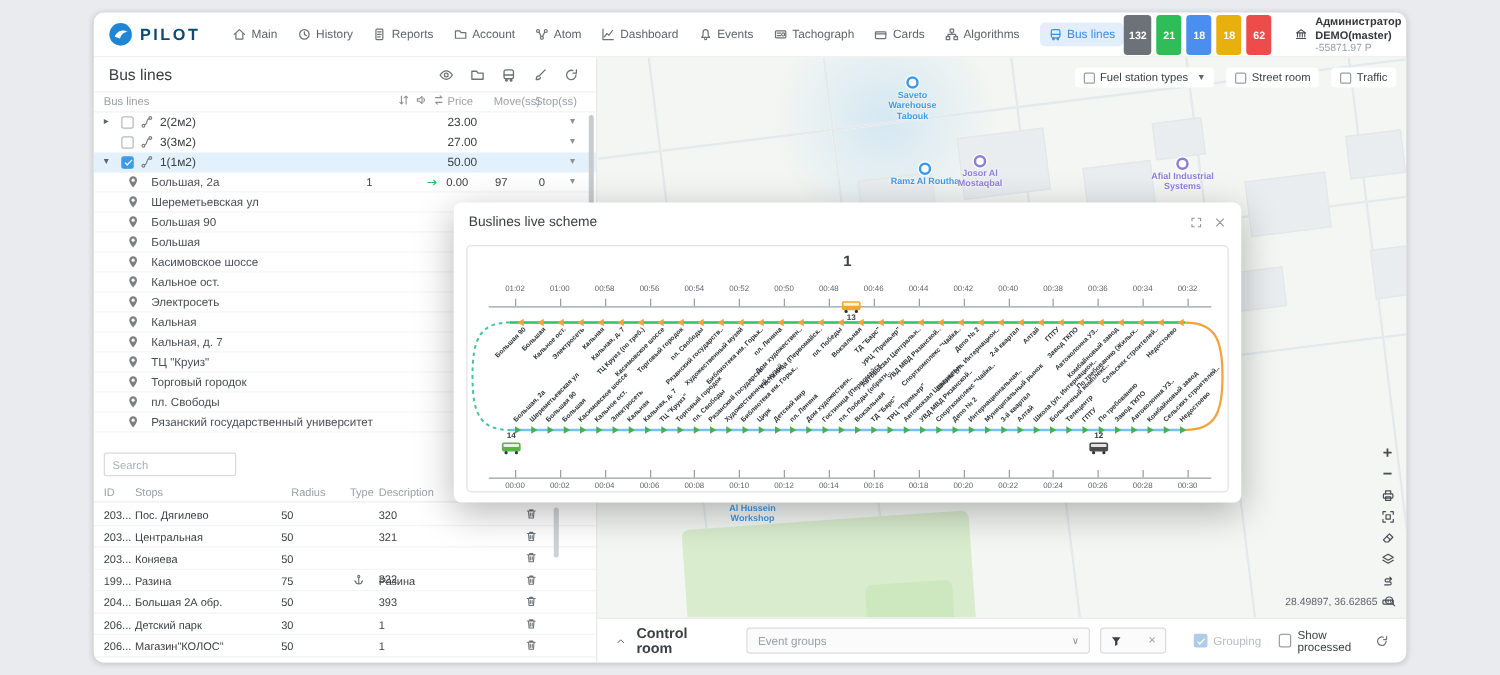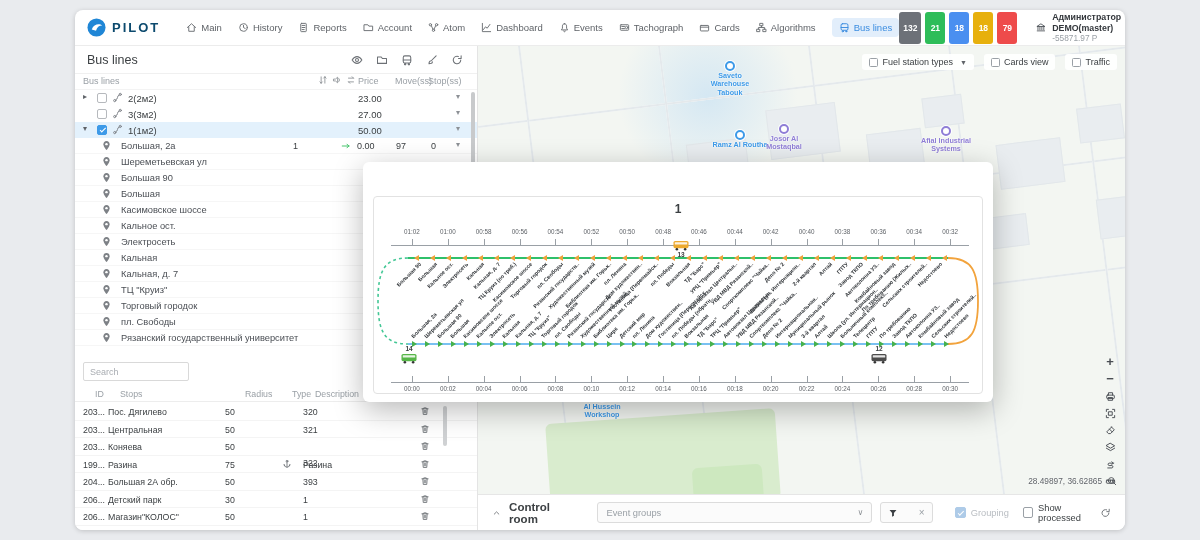--- a/index.html
+++ b/index.html
@@ -48,21 +48,21 @@
   .stop-row{position:absolute;left:0;width:100%;height:16px;font-size:9.3px;color:#4a4e54;border-bottom:1px solid #f6f6f6;}
   .stop-row .ic{position:absolute;left:26px;top:2px;width:11px;height:11px;color:#7d8186;}
   .stop-name{position:absolute;left:46px;top:3px;white-space:nowrap;}
   .sv{position:absolute;top:3px;font-size:9px;color:#3c4043;}
   #tree-scroll{position:absolute;left:396px;top:46px;width:4px;height:80px;background:#c8cacc;border-radius:2px;}
   #collapse-row{position:absolute;left:0;width:100%;height:10px;}
   #collapse-row span{position:absolute;left:381px;top:-2px;color:#5f6368;font-size:8px;}
   #search-input{position:absolute;left:8px;width:106px;height:19px;border:1px solid #d9d9d9;border-radius:2px;font-size:9px;color:#3c4043;padding:0 6px;outline:none;font-family:inherit;background:#fff;}
   #search-input::placeholder{color:#a9adb2;}
   #table-header{position:absolute;left:0;width:100%;height:14px;font-size:8.8px;color:#9aa0a6;border-bottom:1px solid #ededed;}
-  #table-header span{position:absolute;top:1px;margin-left:12px;}
+  #table-header span{position:absolute;top:1px;}
   .tbl-row{position:absolute;left:0;width:100%;height:17.5px;font-size:8.8px;color:#3c4043;border-bottom:1px solid #f4f4f4;}
   .tbl-row .ic{position:absolute;width:10px;height:10px;color:#6d7176;}
   #table-scroll{position:absolute;left:368px;width:4px;background:#cfd1d3;border-radius:2px;}
 
   
   #map{position:absolute;left:403px;right:0;top:36px;bottom:36px;background:#f3f6f2;overflow:hidden;}
   .road{position:absolute;background:#ffffff;border:1px solid #e4e9ec;}
   .block{position:absolute;background:#e9edf0;border:1px solid #e2e7ea;}
   .green-patch{position:absolute;background:#d9ecce;}
   .green-patch.bright{background:#cde8bf;}
@@ -346,21 +346,21 @@
             </svg>
             <span>Bus lines</span>
           </div>
         </div>
       <div id="nav-right">
         <div id="badges" style="display:flex;gap:4px;">
             <div class="badge" style="background: rgb(109, 113, 120);">132</div>
             <div class="badge" style="background: rgb(46, 189, 89);">21</div>
             <div class="badge" style="background: rgb(74, 143, 240);">18</div>
             <div class="badge" style="background: rgb(231, 176, 13);">18</div>
-            <div class="badge" style="background: rgb(238, 75, 75);">79</div>
+            <div class="badge" style="background: rgb(238, 75, 75);">62</div>
           </div>
         <div id="user-block">
           <svg class="ic">
               <use href="#i-bank"></use>
             </svg>
           <div>
             <div id="user-name">Администратор DEMO(master)</div>
             <div id="user-balance">-55871.97 Р</div>
           </div>
         </div>
@@ -656,21 +656,21 @@
           </div>
         </div>
       <div id="map-top-controls">
         <div class="map-chk">
           <span class="box"></span>
           <span>Fuel station types</span>
           <span class="car">▼</span>
         </div>
         <div class="map-chk">
           <span class="box"></span>
-          <span>Cards view</span>
+          <span>Street room</span>
         </div>
         <div class="map-chk">
           <span class="box"></span>
           <span>Traffic</span>
         </div>
       </div>
       <div id="map-toolbar">
           <div class="tool txt">+</div>
           <div class="tool txt">−</div>
           <div class="tool">
@@ -734,20 +734,31 @@
       <div class="bar-chk" id="show-processed">
         <span class="box"></span>
         <span>Show processed</span>
       </div>
       <svg class="ic" id="cr-refresh">
           <use href="#i-refresh"></use>
         </svg>
     </div>
 
     <div id="modal">
+      <div id="modal-header">
+        <span id="modal-title">Buslines live scheme</span>
+        <div id="modal-actions">
+          <svg class="ic">
+              <use href="#i-expand"></use>
+            </svg>
+          <svg class="ic">
+              <use href="#i-x"></use>
+            </svg>
+        </div>
+      </div>
       <div id="modal-box">
         <div id="route-number">1</div>
         <div id="scheme-layers" style="position: absolute; inset: 0px;">
             <svg width="610" height="198" style="position: absolute; left: 0px; top: 0px;">
               <path d="M34 61 C10 61 4 74 4 104 C4 134 10 147 34 147" stroke="#43c795" stroke-width="1.6" fill="none" stroke-dasharray="3 3"></path>
               <path d="M574 61 C598 61 604 74 604 104 C604 134 598 147 574 147" stroke="#f2a33c" stroke-width="1.8" fill="none"></path>
             </svg>
             <div class="axis-line" style="left: 17px; top: 48px; width: 578px;"></div>
             <div class="axis-line" style="left: 17px; top: 185px; width: 578px;"></div>
             <div class="tick-label" style="left: 23px; top: 31px;">01:02</div>

